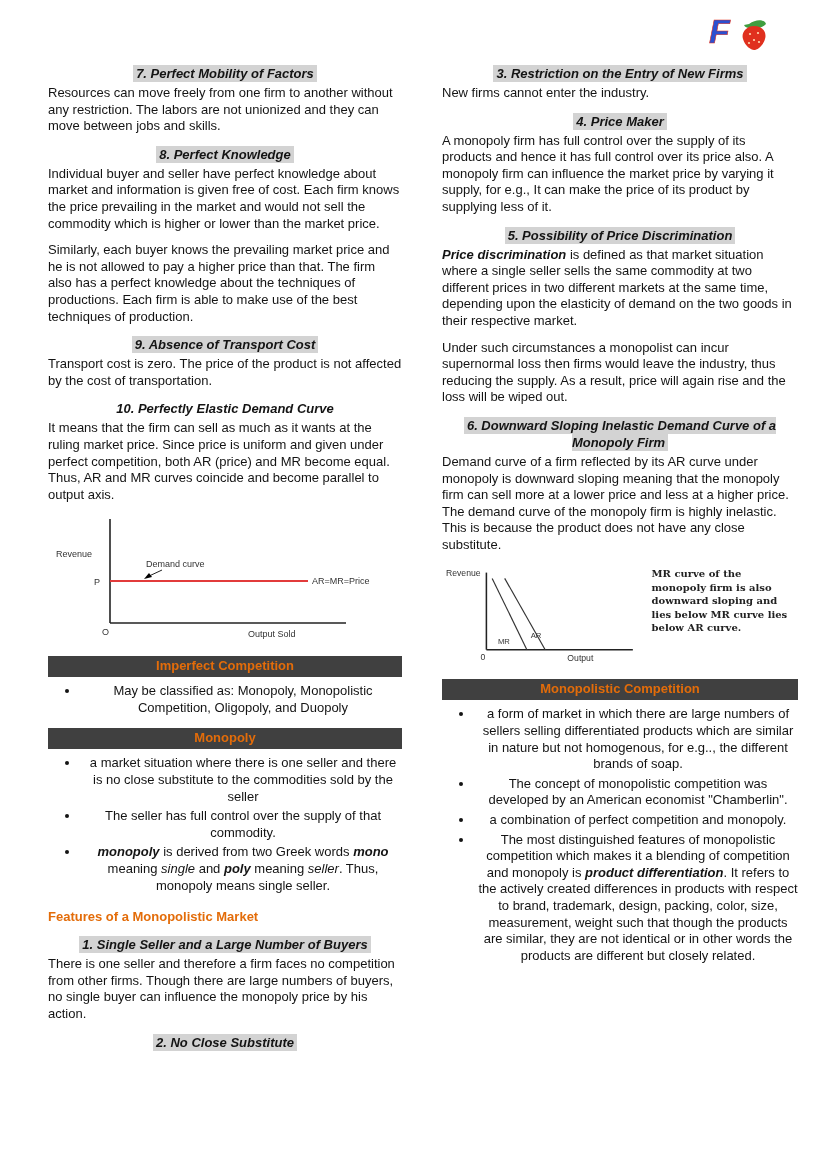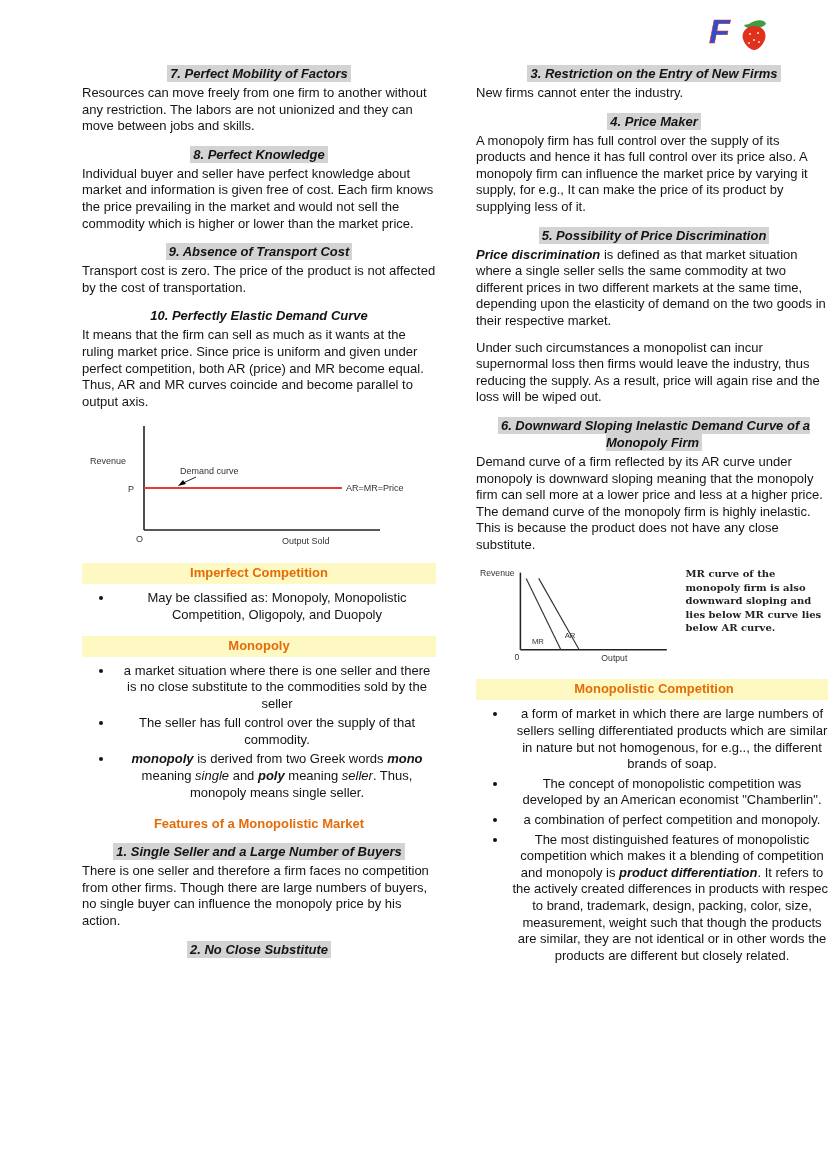--- a/index.html
+++ b/index.html
@@ -4,34 +4,34 @@
 <style>
   * { margin:0; padding:0; box-sizing:border-box; }
   html,body { background:#ffffff; }
   body {
     width:828px; height:1171px; position:relative;
     font-family:"Liberation Sans", sans-serif;
     font-size:13px; color:#141414;
   }
   .page { width:828px; height:1171px; padding:14px 44px 30px 48px; overflow:hidden; position:relative; }
   .logo { position:absolute; top:10px; right:58px; width:62px; height:42px; }
-  .cols { display:flex; gap:40px; margin-top:40px;margin-left:34px; }
+  .cols { display:flex; gap:40px; margin-top:40px; }
   .col { width:356px; }
 
   .gh-row { text-align:center; margin:11px 0 3px; line-height:17px; }
   .gh { display:inline; background:#d3d3d3; font-weight:bold; font-style:italic; padding:1px 3px; }
   .ph { display:inline; font-weight:bold; font-style:italic; padding:1px 2px; }
 
   p.para { margin:0 0 10px; line-height:16.6px; text-align:left; }
 
   .banner {
-    background:#fef9c3; color:#e36c09; font-weight:bold;
+    background:#404040; color:#e36c09; font-weight:bold;
     text-align:center; padding:2px 0 3px; margin:12px 0 6px; line-height:16px;
   }
-  .orange-h { color:#e36c09; font-weight:bold; text-align:center; margin:14px 0 4px; line-height:17px; }
+  .orange-h { color:#e36c09; font-weight:bold; text-align:left; margin:14px 0 4px; line-height:17px; }
 
   ul.bullets { list-style:disc; margin:2px 0 10px; padding-left:32px; }
   ul.bullets li { margin-bottom:3px; line-height:16.6px; padding-left:4px;text-align:center; }
 
   .bi { font-weight:bold; font-style:italic; }
   .it { font-style:italic; }
 
   .fig { margin:8px 0 4px 4px; }
   .ftxt { font-size:9px; fill:#333; font-family:"Liberation Sans", sans-serif; }
   .ftxt.small { font-size:8px; }
@@ -68,20 +68,21 @@
 
   <div class="cols">
 
     <div class="col">
 
       <div class="gh-row"><span class="gh">7. Perfect Mobility of Factors</span></div>
       <p class="para">Resources can move freely from one firm to another without any restriction. The labors are not unionized and they can move between jobs and skills.</p>
 
       <div class="gh-row"><span class="gh">8. Perfect Knowledge</span></div>
       <p class="para">Individual buyer and seller have perfect knowledge about market and information is given free of cost. Each firm knows the price prevailing in the market and would not sell the commodity which is higher or lower than the market price.</p>
+      <p class="para">Similarly, each buyer knows the prevailing market price and he is not allowed to pay a higher price than that. The firm also has a perfect knowledge about the techniques of productions. Each firm is able to make use of the best techniques of production.</p>
 
       <div class="gh-row"><span class="gh">9. Absence of Transport Cost</span></div>
       <p class="para">Transport cost is zero. The price of the product is not affected by the cost of transportation.</p>
 
       <div class="gh-row"><span class="ph">10. Perfectly Elastic Demand Curve</span></div>
       <p class="para">It means that the firm can sell as much as it wants at the ruling market price. Since price is uniform and given under perfect competition, both AR (price) and MR become equal. Thus, AR and MR curves coincide and become parallel to output axis.</p>
 
       <div class="fig">
         <svg width="350" height="128" viewBox="0 0 350 128">
           <text x="4" y="44" class="ftxt">Revenue</text>

